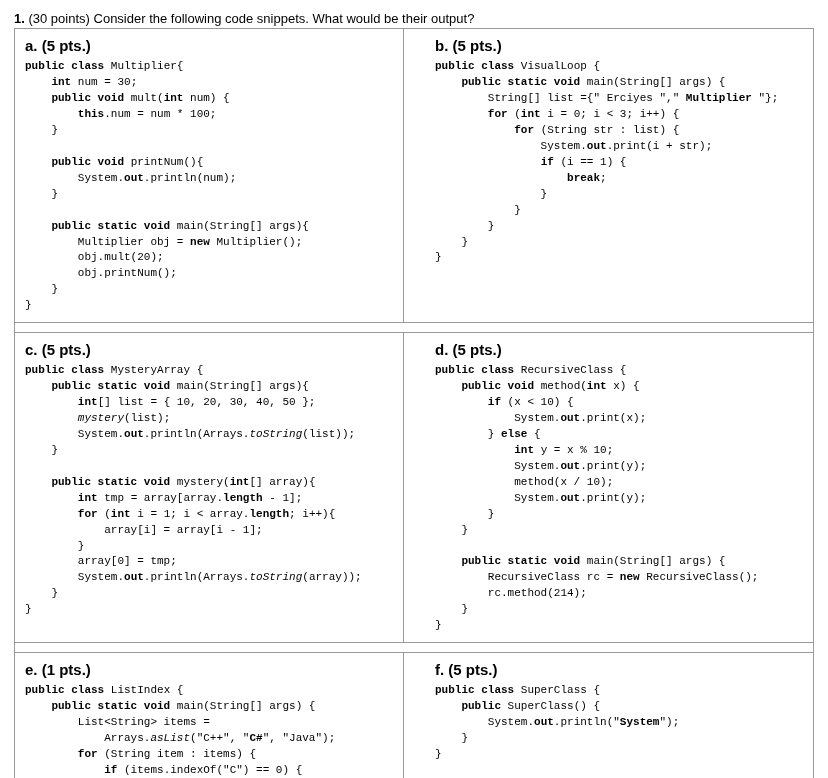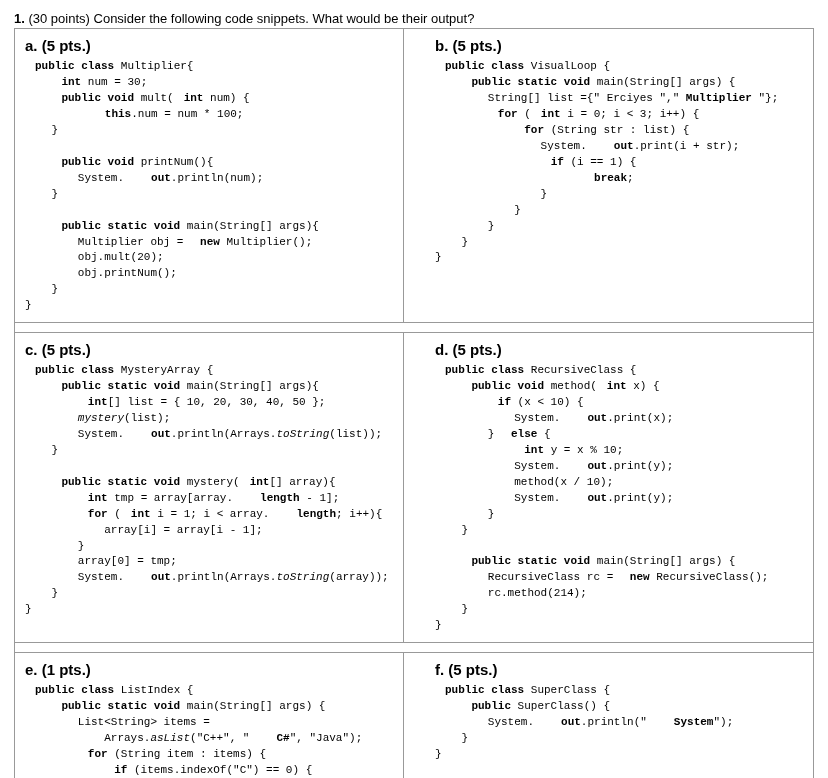--- a/index.html
+++ b/index.html
@@ -49,22 +49,22 @@
       border-bottom: 1px solid #999;
       background: #fff;
     }
     pre {
       font-family: 'Courier New', Courier, monospace;
       font-size: 11px;
       line-height: 1.45;
       white-space: pre;
       color: #000;
     }
-    .kw { font-weight: bold; margin-left: 10px; }
-    .bold-kw { font-weight: bold; margin-left: 27px; }
+    .kw { font-weight: bold; }
+    .bold-kw { font-weight: bold; }
   </style>
 </head>
 <body>
 
 <div class="question-header">
   <span class="question-number">1.</span>
   <span>(30 points)</span>
   <span>Consider the following code snippets. What would be their output?</span>
 </div>
 

